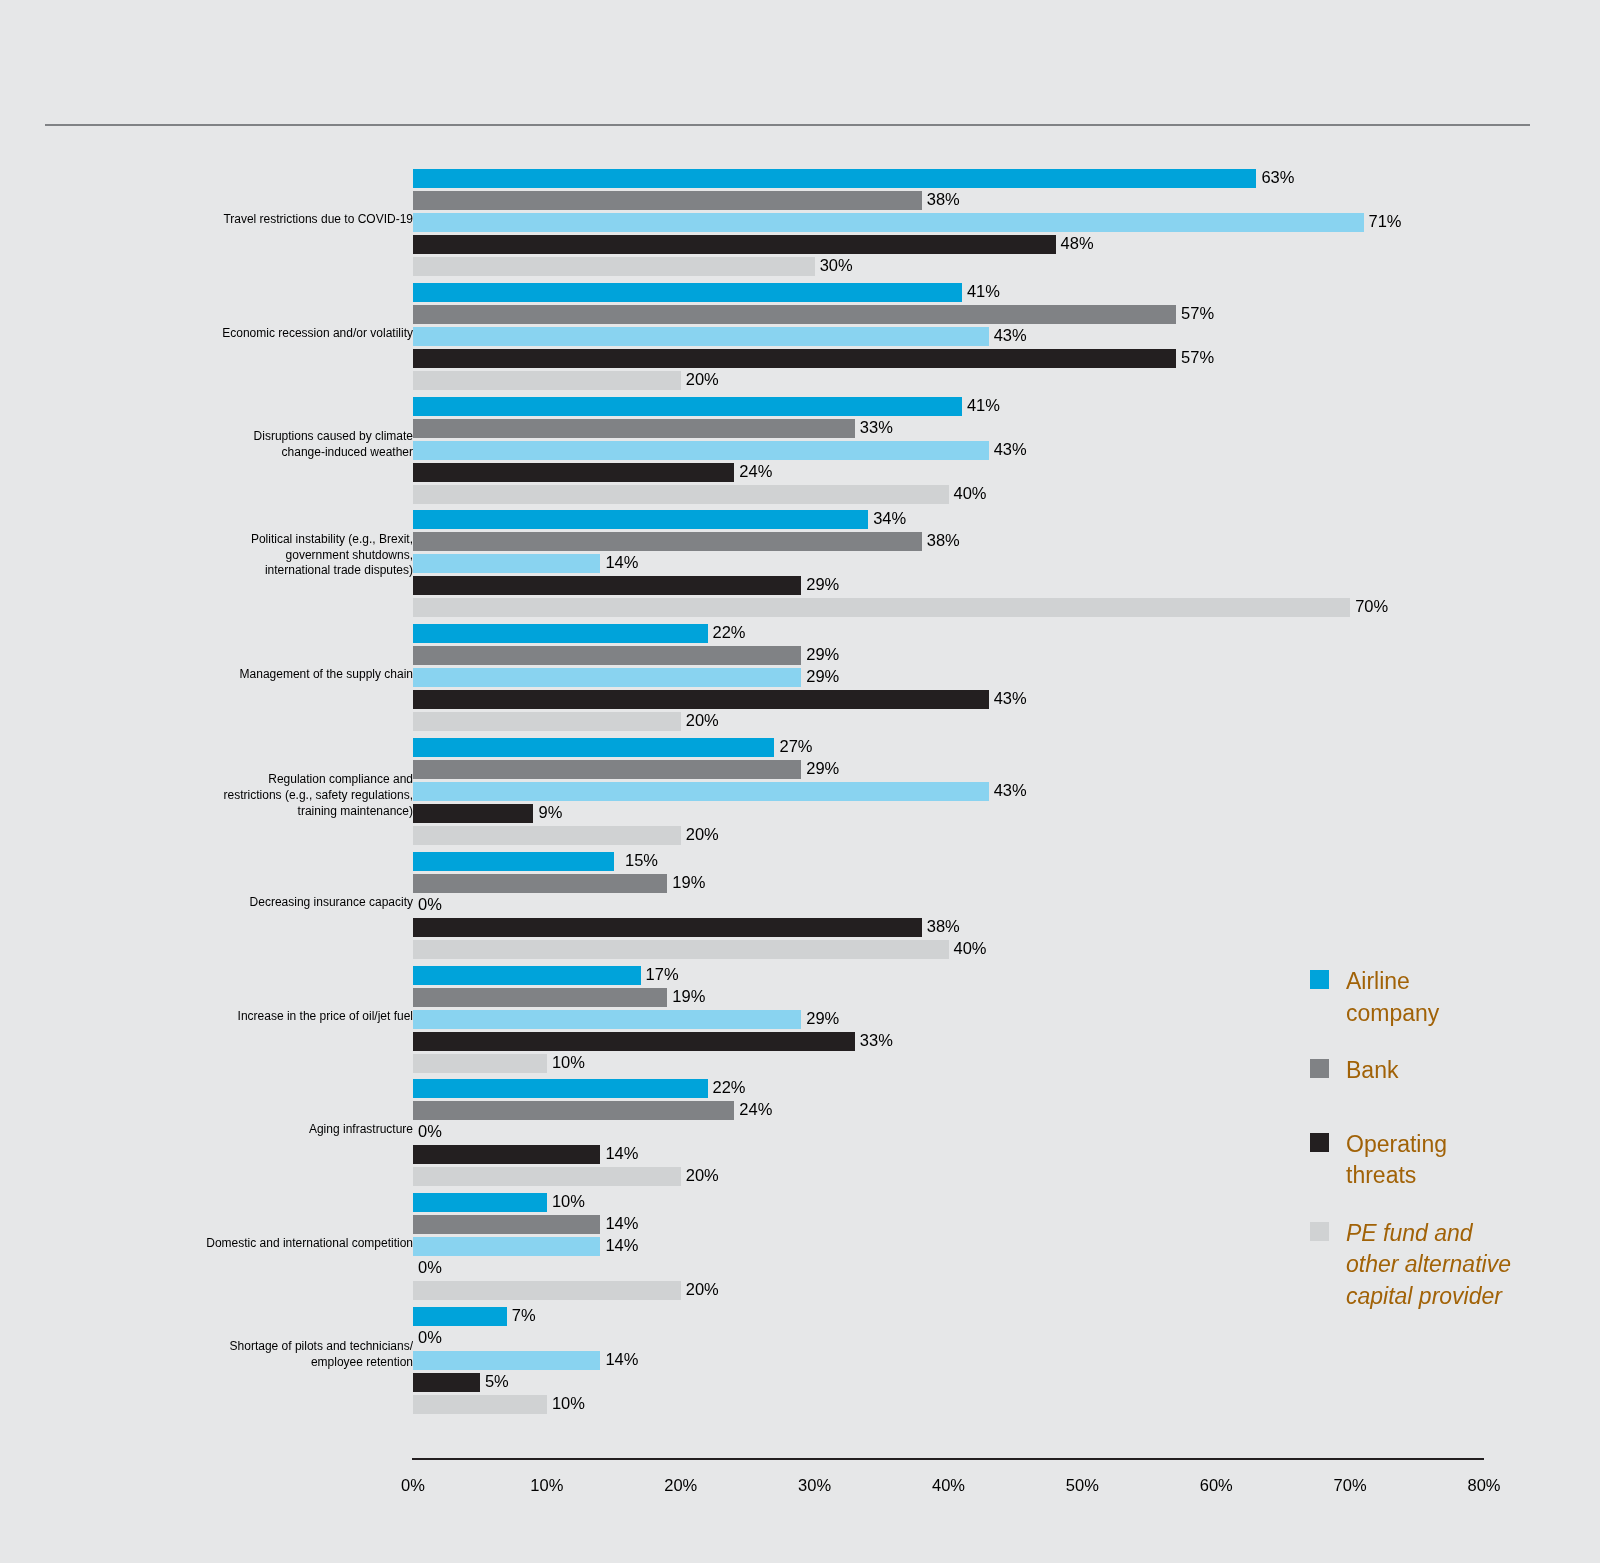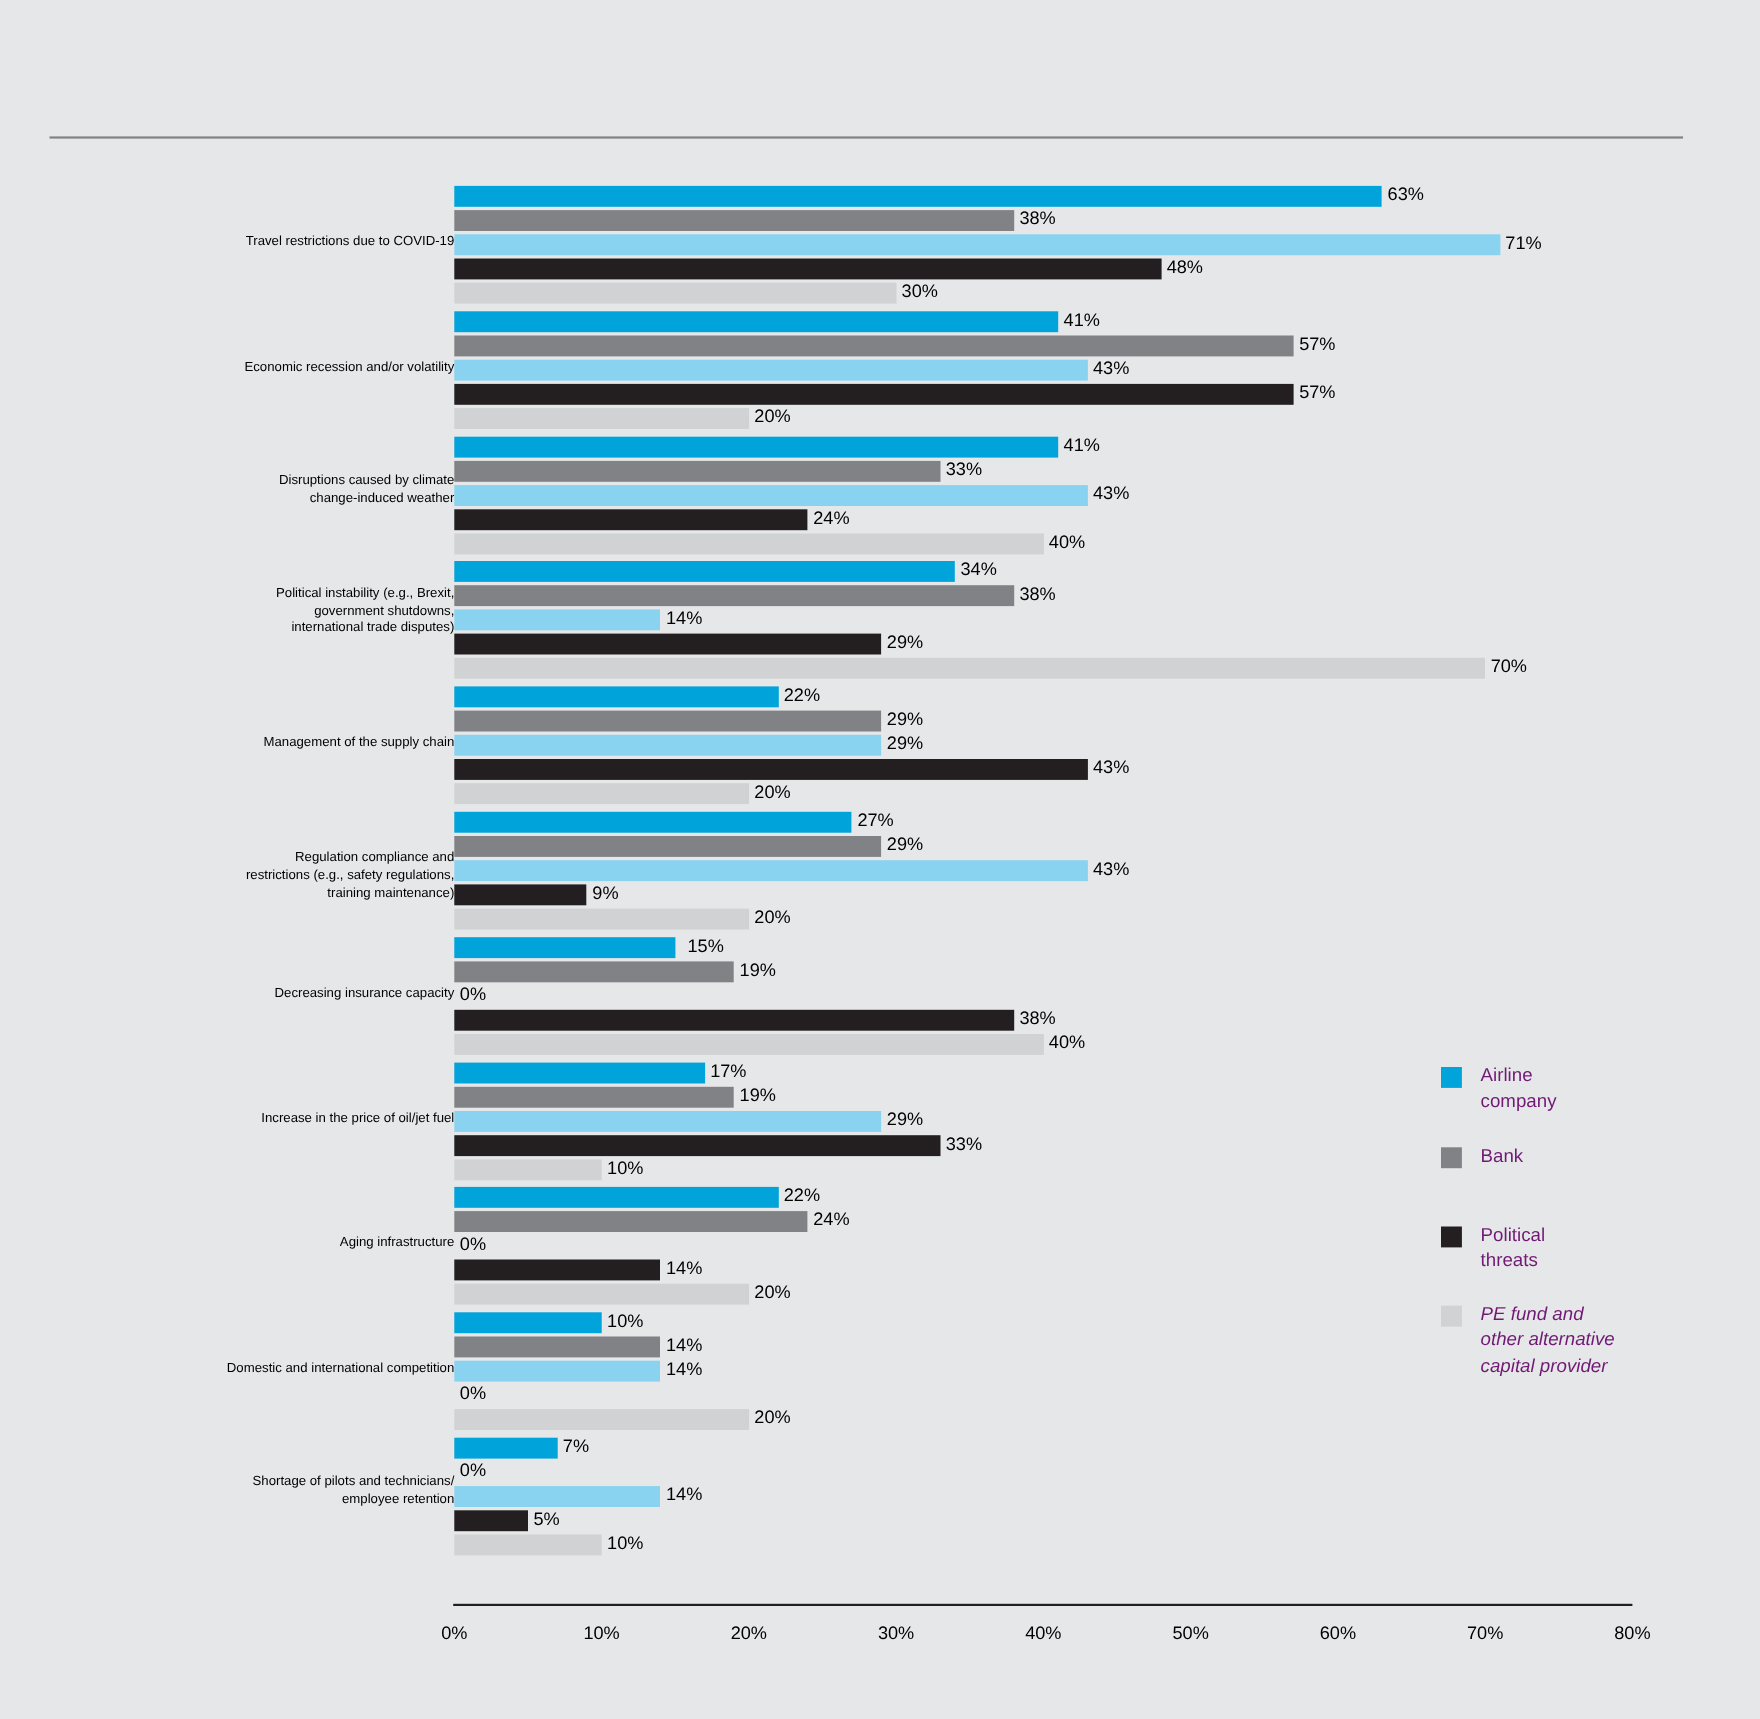--- a/index.html
+++ b/index.html
@@ -120,23 +120,23 @@
     min-height: 30px;
   }
   .legend-swatch {
     position: absolute;
     left: 0;
     top: 4px;
     width: 19px;
     height: 19px;
   }
   .legend-label {
-    font-size: 17px;
+    font-size: 23px;
     line-height: 1.37;
-    color: #701a75;
+    color: #a16207;
   }
 </style>
 </head>
 <body>
 
 <div id="page">
 
   <div class="title-rule"></div>
 
   <div class="chart" id="chart-area">
@@ -450,17 +450,17 @@
       <div class="tick" style="left: 948.5px;">40%</div>
       <div class="tick" style="left: 1082.38px;">50%</div>
       <div class="tick" style="left: 1216.25px;">60%</div>
       <div class="tick" style="left: 1350.12px;">70%</div>
       <div class="tick" style="left: 1484px;">80%</div>
     </div>
 
   <div class="legend" id="legend">
       <div class="legend-item" style="margin-bottom: 26px;"><span class="legend-swatch" style="background: rgb(0, 163, 218);"></span><span class="legend-label"><div>Airline</div><div>company</div></span></div>
       <div class="legend-item" style="margin-bottom: 42px;"><span class="legend-swatch" style="background: rgb(128, 130, 133);"></span><span class="legend-label"><div>Bank</div></span></div>
-      <div class="legend-item" style="margin-bottom: 26px;"><span class="legend-swatch" style="background: rgb(35, 31, 32);"></span><span class="legend-label"><div>Political</div><div>threats</div></span></div>
+      <div class="legend-item" style="margin-bottom: 26px;"><span class="legend-swatch" style="background: rgb(35, 31, 32);"></span><span class="legend-label"><div>Operating</div><div>threats</div></span></div>
       <div class="legend-item" style="margin-bottom: 0px; font-style: italic;"><span class="legend-swatch" style="background: rgb(208, 210, 211);"></span><span class="legend-label"><div>PE fund and</div><div>other alternative</div><div>capital provider</div></span></div>
     </div>
 
 </div>
 
 </body></html>

